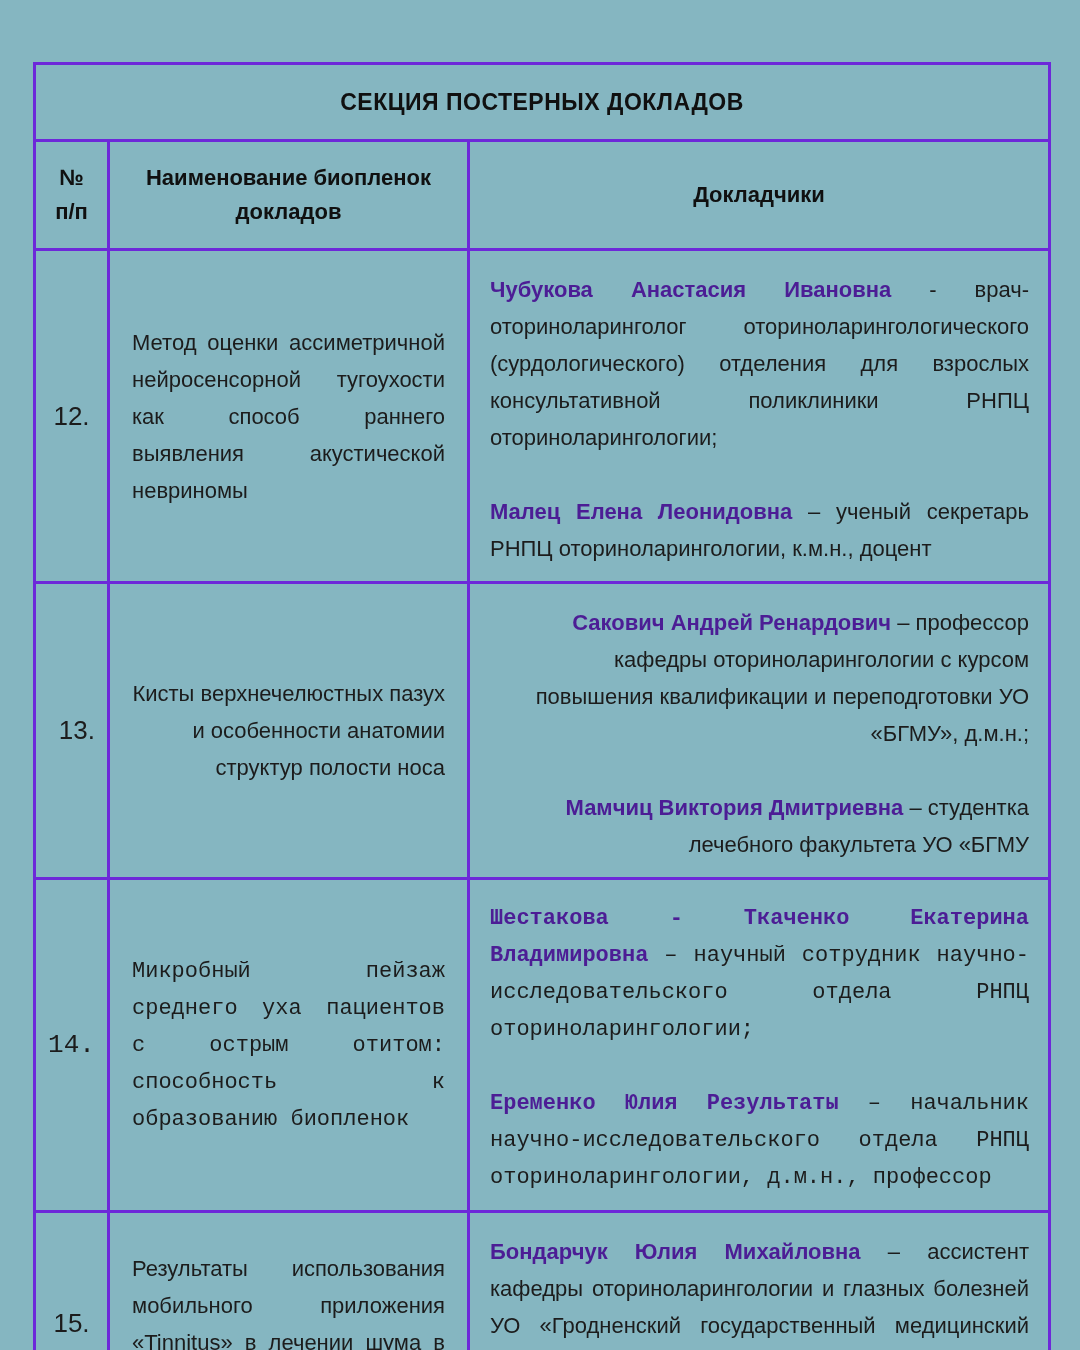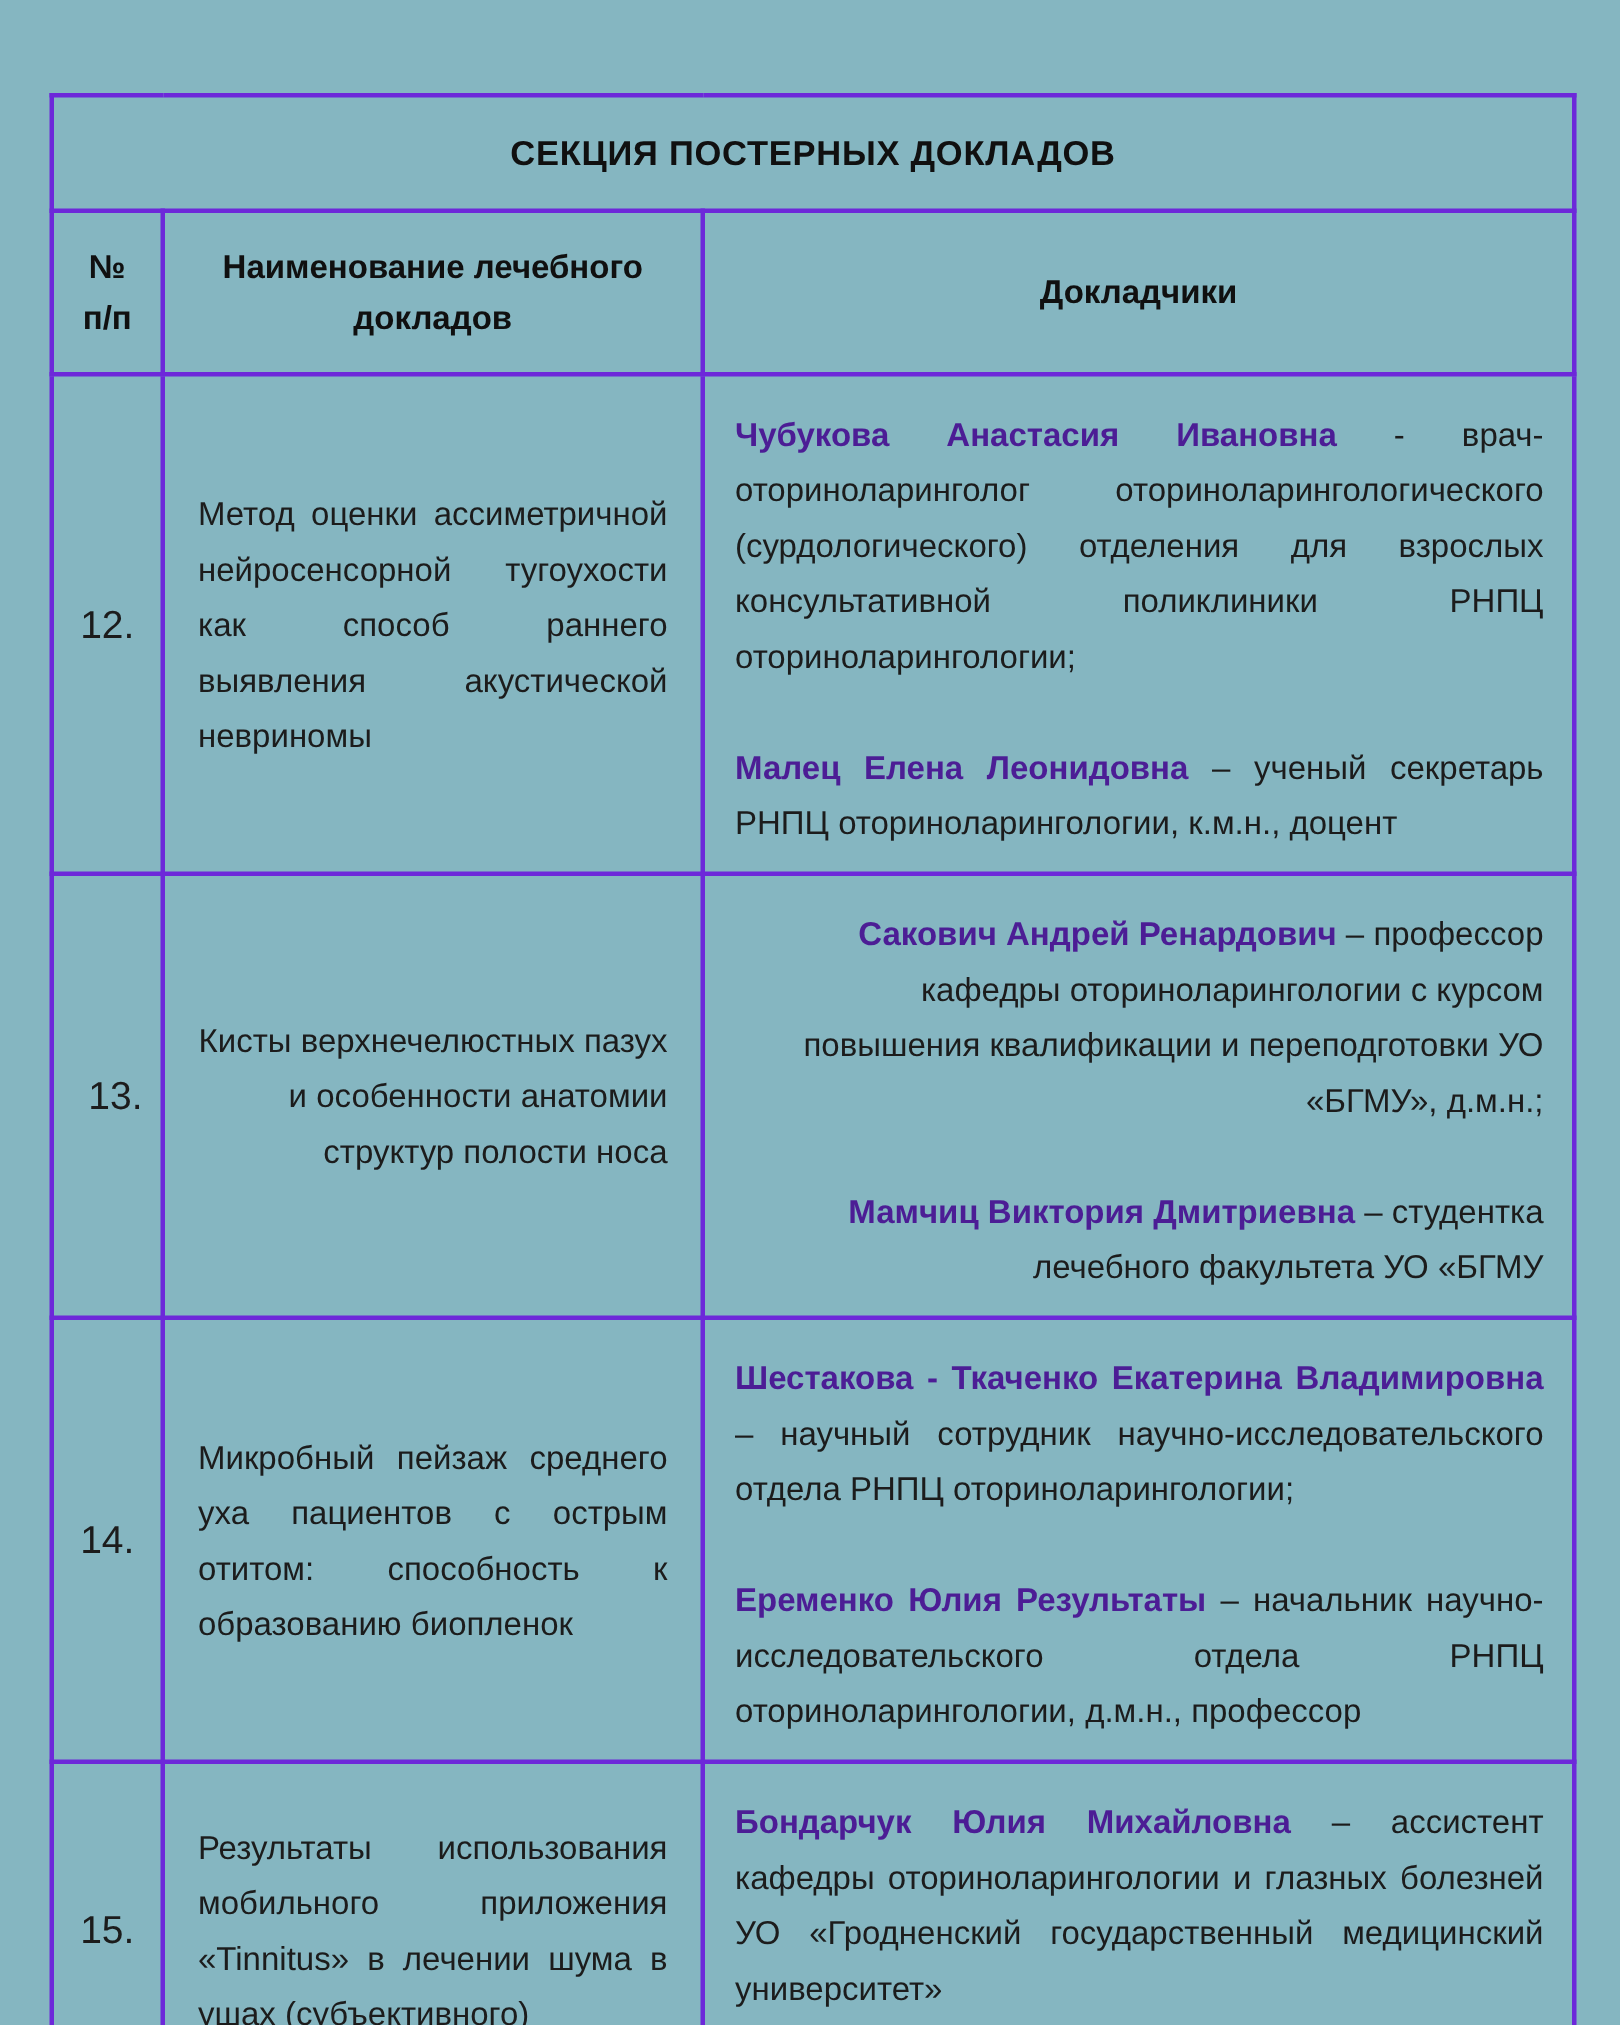--- a/index.html
+++ b/index.html
@@ -72,42 +72,42 @@
     margin: 0;
   }
   td.speakers-cell p + p {
     margin-top: 37px;
   }
   td.speakers-cell b {
     color: #4c1d95;
   }
   tr.row-12 td { height: 276px; }
   tr.row-13 td { height: 219px; text-align: right; }
-  tr.row-14 td { height: 244px; }
+  tr.row-14 td { height: 244px; font-family: Liberation Mono, monospace; }
   tr.row-15 td { height: 187px; }
 </style>
 </head>
 <body>
 
 <table class="program">
   <colgroup>
     <col style="width:74px">
     <col style="width:360px">
     <col style="width:581px">
   </colgroup>
 
   <tbody>
       <tr class="title-row">
     <th colspan="3">СЕКЦИЯ ПОСТЕРНЫХ ДОКЛАДОВ</th>
   </tr>
 
   <tr class="header-row">
     <th class="col-num-header">№
 п/п</th>
-    <th>Наименование лечебного докладов</th>
+    <th>Наименование биопленок докладов</th>
     <th>Докладчики</th>
   </tr>
 
   <tr class="row-12">
     <td class="num-cell">12.</td>
     <td class="title-cell">Метод оценки ассиметричной нейросенсорной тугоухости как способ раннего выявления акустической невриномы</td>
     <td class="speakers-cell">
       <p><b>Чубукова Анастасия Ивановна</b><span> - врач-оториноларинголог оториноларингологического (сурдологического) отделения для взрослых консультативной поликлиники РНПЦ оториноларингологии;</span></p>
       <p><b>Малец Елена Леонидовна</b><span> – ученый секретарь РНПЦ оториноларингологии, к.м.н., доцент</span></p>
     </td>

